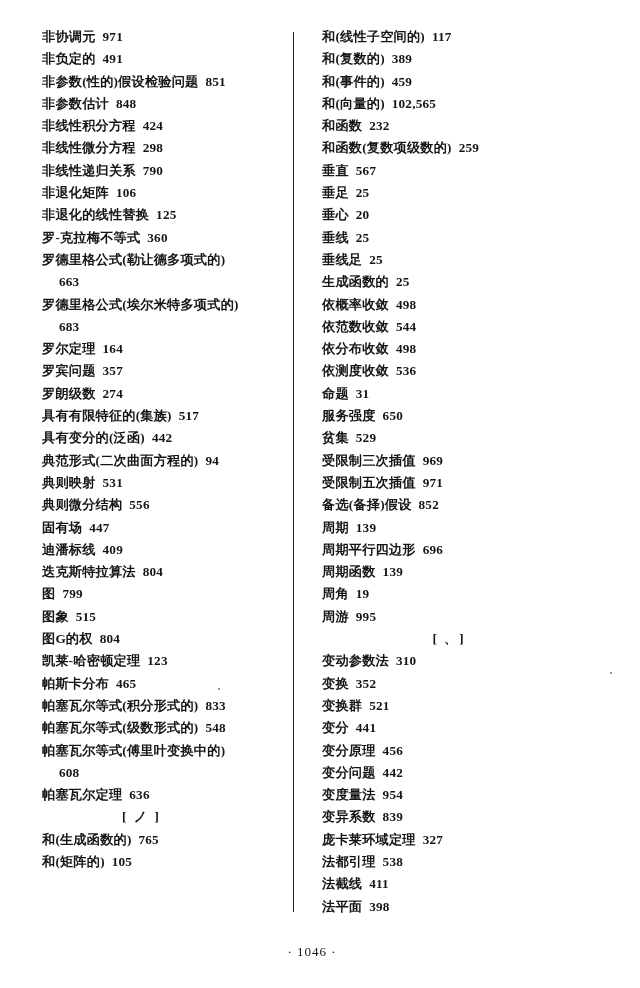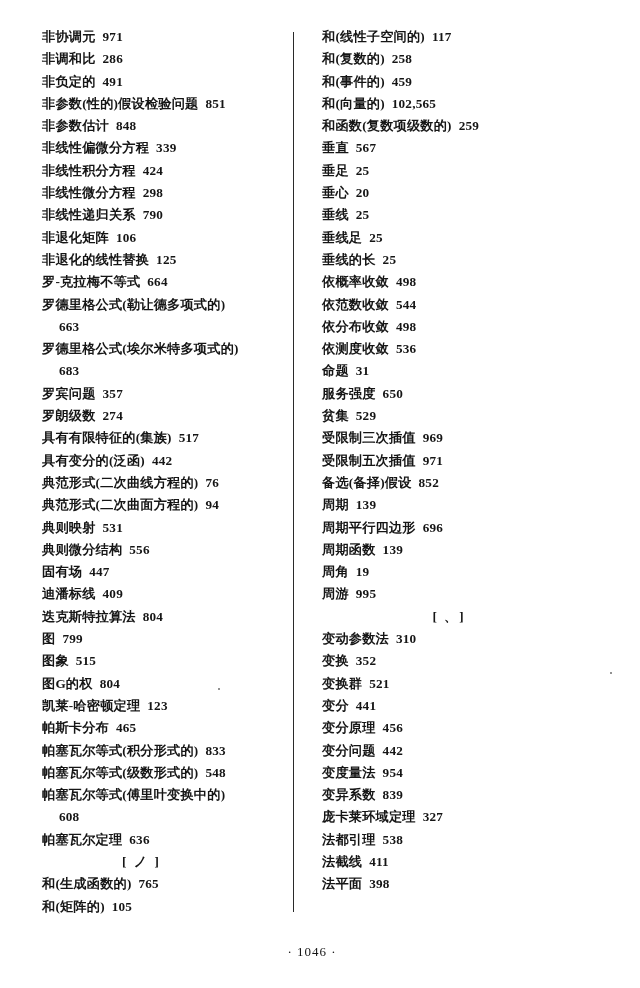--- a/index.html
+++ b/index.html
@@ -101,40 +101,38 @@
 </style>
 </head>
 <body>
 
 <div class="page">
 
   <div class="columns">
 
     <div class="col col-left">
       <div class="entry bold"><span class="txt">非协调元</span><span class="pg">971</span></div>
-      <div class="entry bold"><span class="txt">非调和比</span><span class="pg">286</span></div>
       <div class="entry bold"><span class="txt">非负定的</span><span class="pg">491</span></div>
       <div class="entry bold"><span class="txt">非参数(性的)假设检验问题</span><span class="pg">851</span></div>
       <div class="entry bold"><span class="txt">非参数估计</span><span class="pg">848</span></div>
-      <div class="entry bold"><span class="txt">非线性偏微分方程</span><span class="pg">339</span></div>
       <div class="entry bold"><span class="txt">非线性积分方程</span><span class="pg">424</span></div>
       <div class="entry bold"><span class="txt">非线性微分方程</span><span class="pg">298</span></div>
       <div class="entry bold"><span class="txt">非线性递归关系</span><span class="pg">790</span></div>
       <div class="entry bold"><span class="txt">非退化矩阵</span><span class="pg">106</span></div>
       <div class="entry bold"><span class="txt">非退化的线性替换</span><span class="pg">125</span></div>
-      <div class="entry bold"><span class="txt">罗-克拉梅不等式</span><span class="pg">664</span></div>
+      <div class="entry bold"><span class="txt">罗-克拉梅不等式</span><span class="pg">360</span></div>
       <div class="entry bold"><span class="txt">罗德里格公式(勒让德多项式的)</span><span class="pg"></span></div>
       <div class="entry bold cont"><span class="txt">663</span></div>
       <div class="entry bold"><span class="txt">罗德里格公式(埃尔米特多项式的)</span><span class="pg"></span></div>
       <div class="entry bold cont"><span class="txt">683</span></div>
+      <div class="entry bold"><span class="txt">罗尔定理</span><span class="pg">164</span></div>
       <div class="entry bold"><span class="txt">罗宾问题</span><span class="pg">357</span></div>
       <div class="entry bold"><span class="txt">罗朗级数</span><span class="pg">274</span></div>
       <div class="entry bold"><span class="txt">具有有限特征的(集族)</span><span class="pg">517</span></div>
       <div class="entry bold"><span class="txt">具有变分的(泛函)</span><span class="pg">442</span></div>
-      <div class="entry bold"><span class="txt">典范形式(二次曲线方程的)</span><span class="pg">76</span></div>
       <div class="entry bold"><span class="txt">典范形式(二次曲面方程的)</span><span class="pg">94</span></div>
       <div class="entry bold"><span class="txt">典则映射</span><span class="pg">531</span></div>
       <div class="entry bold"><span class="txt">典则微分结构</span><span class="pg">556</span></div>
       <div class="entry bold"><span class="txt">固有场</span><span class="pg">447</span></div>
       <div class="entry bold"><span class="txt">迪潘标线</span><span class="pg">409</span></div>
       <div class="entry bold"><span class="txt">迭克斯特拉算法</span><span class="pg">804</span></div>
       <div class="entry bold"><span class="txt">图</span><span class="pg">799</span></div>
       <div class="entry bold"><span class="txt">图象</span><span class="pg">515</span></div>
       <div class="entry bold"><span class="txt">图G的权</span><span class="pg">804</span></div>
       <div class="entry bold"><span class="txt">凯莱-哈密顿定理</span><span class="pg">123</span></div>
@@ -146,30 +144,31 @@
       <div class="entry bold"><span class="txt">帕塞瓦尔定理</span><span class="pg">636</span></div>
       <div class="sectmark left-mark">[ ノ ]</div>
       <div class="entry bold"><span class="txt">和(生成函数的)</span><span class="pg">765</span></div>
       <div class="entry bold"><span class="txt">和(矩阵的)</span><span class="pg">105</span></div>
     </div>
 
     <div class="divider"></div>
 
     <div class="col col-right">
       <div class="entry bold"><span class="txt">和(线性子空间的)</span><span class="pg">117</span></div>
-      <div class="entry bold"><span class="txt">和(复数的)</span><span class="pg">258</span></div>
+      <div class="entry bold"><span class="txt">和(复数的)</span><span class="pg">389</span></div>
       <div class="entry bold"><span class="txt">和(事件的)</span><span class="pg">459</span></div>
       <div class="entry bold"><span class="txt">和(向量的)</span><span class="pg">102,565</span></div>
+      <div class="entry bold"><span class="txt">和函数</span><span class="pg">232</span></div>
       <div class="entry bold"><span class="txt">和函数(复数项级数的)</span><span class="pg">259</span></div>
       <div class="entry bold"><span class="txt">垂直</span><span class="pg">567</span></div>
       <div class="entry bold"><span class="txt">垂足</span><span class="pg">25</span></div>
       <div class="entry bold"><span class="txt">垂心</span><span class="pg">20</span></div>
       <div class="entry bold"><span class="txt">垂线</span><span class="pg">25</span></div>
       <div class="entry bold"><span class="txt">垂线足</span><span class="pg">25</span></div>
-      <div class="entry bold"><span class="txt">垂线的长</span><span class="pg">25</span></div>
+      <div class="entry bold"><span class="txt">生成函数的</span><span class="pg">25</span></div>
       <div class="entry bold"><span class="txt">依概率收敛</span><span class="pg">498</span></div>
       <div class="entry bold"><span class="txt">依范数收敛</span><span class="pg">544</span></div>
       <div class="entry bold"><span class="txt">依分布收敛</span><span class="pg">498</span></div>
       <div class="entry bold"><span class="txt">依测度收敛</span><span class="pg">536</span></div>
       <div class="entry bold"><span class="txt">命题</span><span class="pg">31</span></div>
       <div class="entry bold"><span class="txt">服务强度</span><span class="pg">650</span></div>
       <div class="entry bold"><span class="txt">贫集</span><span class="pg">529</span></div>
       <div class="entry bold"><span class="txt">受限制三次插值</span><span class="pg">969</span></div>
       <div class="entry bold"><span class="txt">受限制五次插值</span><span class="pg">971</span></div>
       <div class="entry bold"><span class="txt">备选(备择)假设</span><span class="pg">852</span></div>

